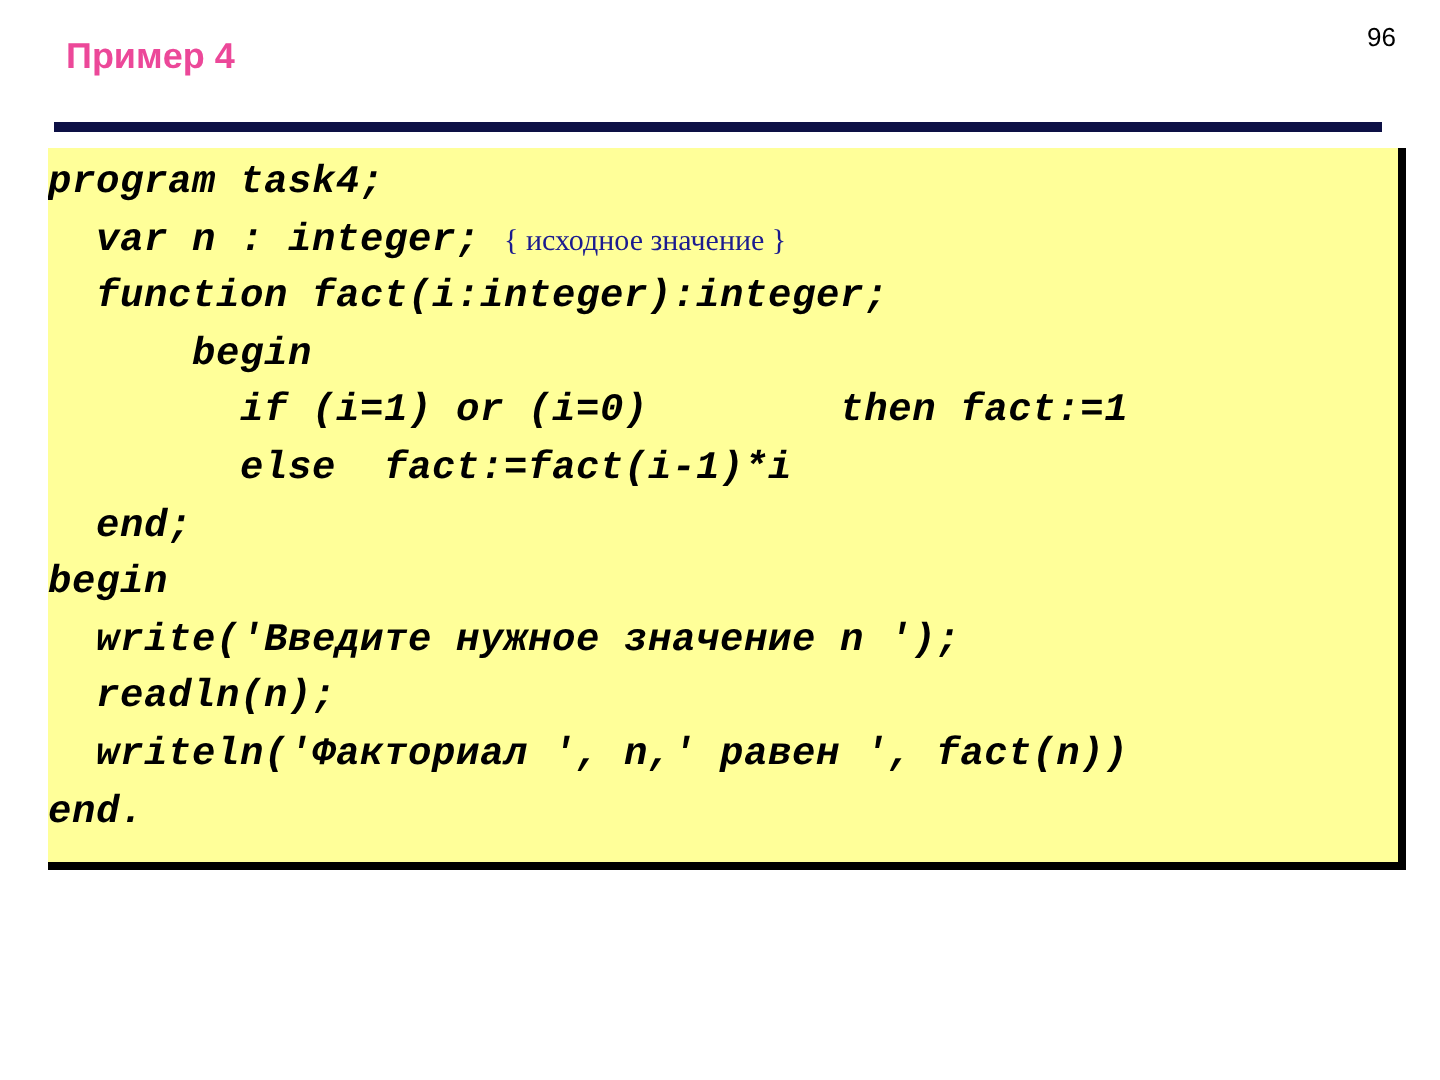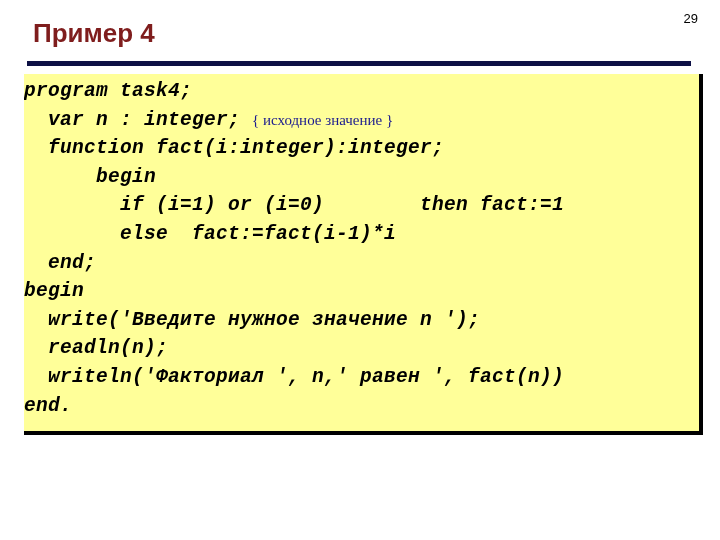--- a/index.html
+++ b/index.html
@@ -31,23 +31,23 @@
     color: #000000;
     line-height: 1;
   }
 
   
   .slide-title {
     position: absolute;
     left: 33px;
     top: 19px;
     font-family: "Liberation Sans", sans-serif;
-    font-size: 26px;
+    font-size: 18px;
     font-weight: bold;
-    color: #7f1d1d;
+    color: #ec4899;
     letter-spacing: 0px;
     line-height: 1.1;
     white-space: nowrap;
   }
 
   
   .title-rule {
     position: absolute;
     left: 27px;
     top: 61px;
@@ -99,21 +99,21 @@
     font-size: 15px;
     color: #1b1b8f;
     letter-spacing: 0;
   }
 </style>
 </head>
 <body>
 
 <div class="slide">
 
-  <div class="page-number">29</div>
+  <div class="page-number">96</div>
 
   <div class="slide-title">Пример 4</div>
 
   <div class="title-rule"></div>
 
   <div class="code-panel">
     <pre class="code-listing"><span class="code-line"><span>program task4;</span></span><span class="code-line"><span>  var n : integer; </span><span class="comment">{ исходное значение }</span></span><span class="code-line"><span>  function fact(i:integer):integer;</span></span><span class="code-line"><span>      begin</span></span><span class="code-line"><span>        if (i=1) or (i=0)        then fact:=1</span></span><span class="code-line"><span>        else  fact:=fact(i-1)*i</span></span><span class="code-line"><span>  end;</span></span><span class="code-line"><span>begin</span></span><span class="code-line"><span>  write('Введите нужное значение n ');</span></span><span class="code-line"><span>  readln(n);</span></span><span class="code-line"><span>  writeln('Факториал ', n,' равен ', fact(n))</span></span><span class="code-line"><span>end.</span></span></pre>
   </div>
 
 </div>

